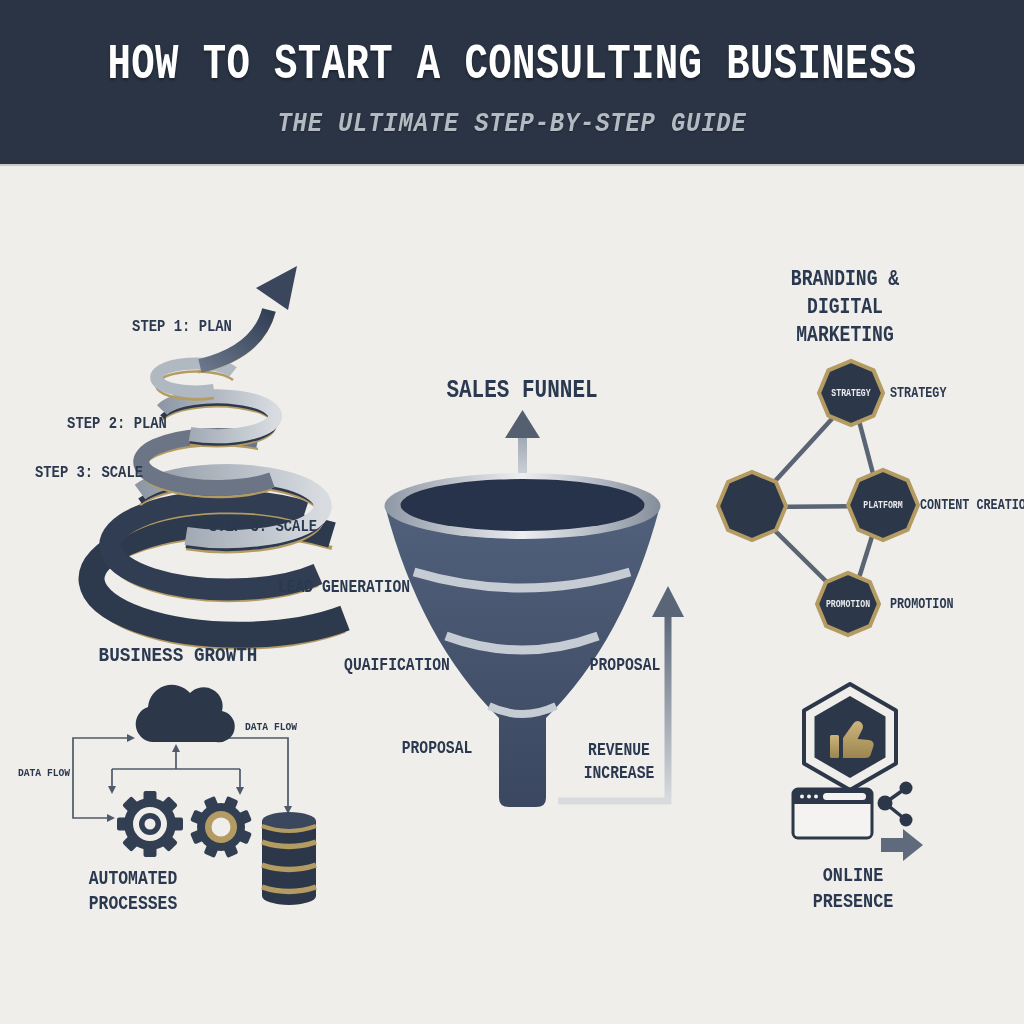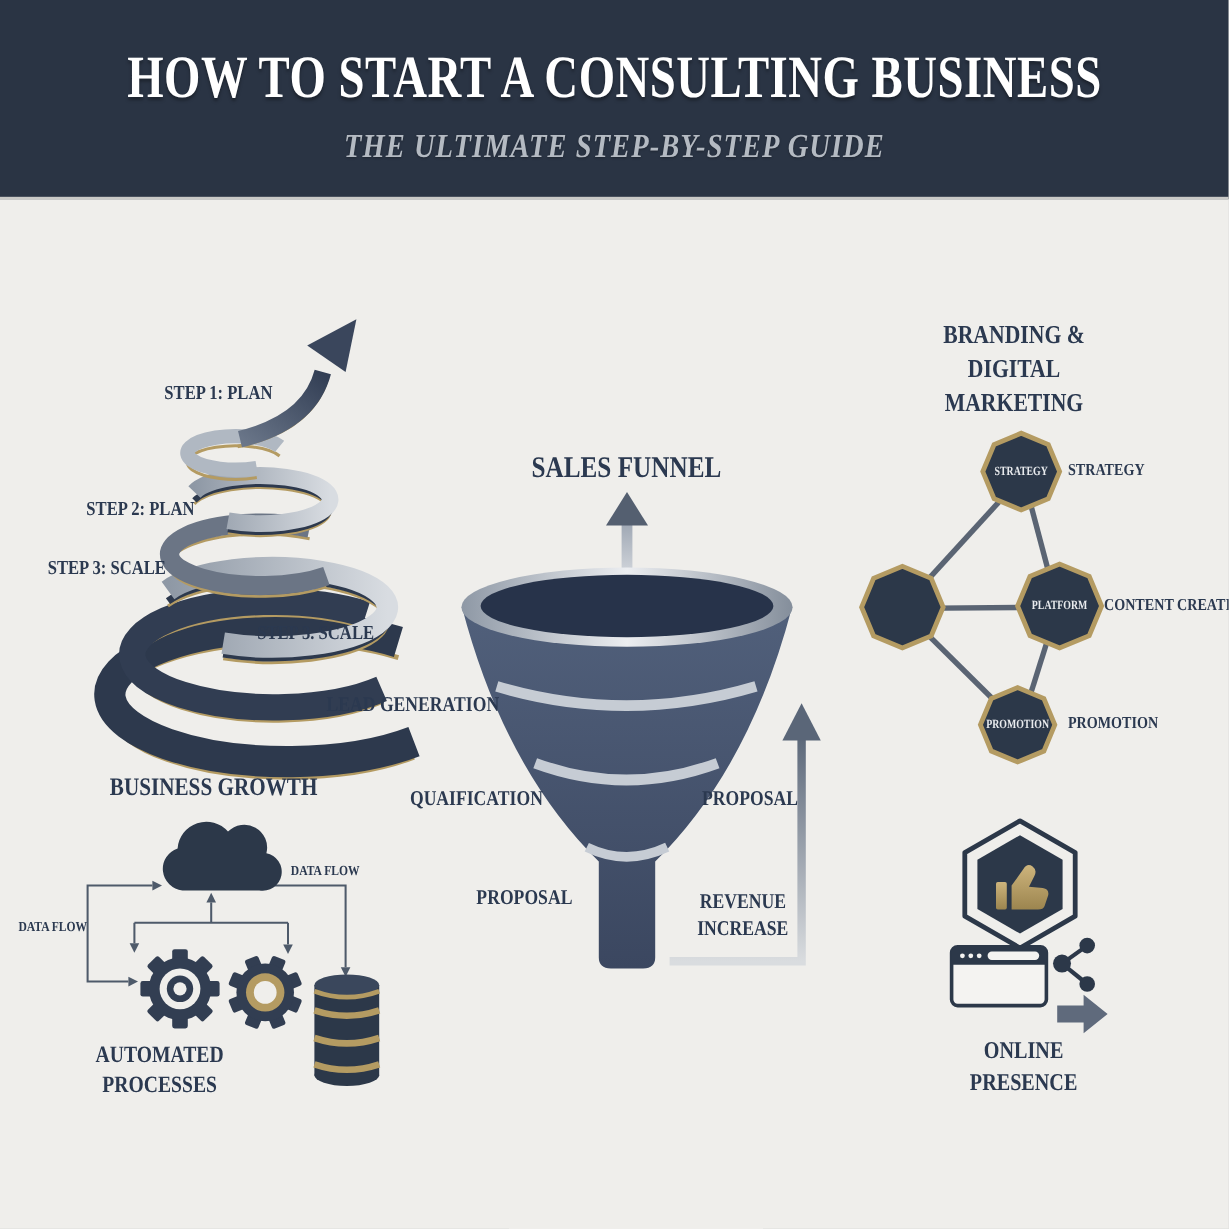--- a/index.html
+++ b/index.html
@@ -1,17 +1,17 @@
 <!DOCTYPE html>
 <html><head>
 <meta charset="utf-8">
 <style>
   html,body{margin:0;padding:0;background:#d8d8d6;}
   .stage{position:relative;width:1024px;height:1024px;overflow:hidden;
-         background:#efeeeb;font-family:Liberation Serif, serif;}
+         background:#efeeeb;font-family:Liberation Mono, monospace;}
   .hdr{position:absolute;left:0;top:0;width:1024px;height:164px;background:#2a3444;
        border-bottom:2px solid #c9c9c7;}
   .hdr-title{position:absolute;left:50%;top:64px;transform:translate(-50%,-50%) scaleX(.78);
        font-size:50px;font-weight:700;color:#ffffff;white-space:nowrap;letter-spacing:.5px;
        text-shadow:0 2px 3px rgba(0,0,0,.35);}
   .hdr-sub{position:absolute;left:50%;top:123px;transform:translate(-50%,-50%) scaleX(.85);
        font-size:28px;font-weight:700;font-style:italic;color:#b4bac2;white-space:nowrap;
        letter-spacing:1px;text-shadow:0 1px 2px rgba(0,0,0,.3);}
   .art{position:absolute;left:0;top:0;}
   .lbl{position:absolute;font-weight:700;color:#2b3950;text-align:center;

